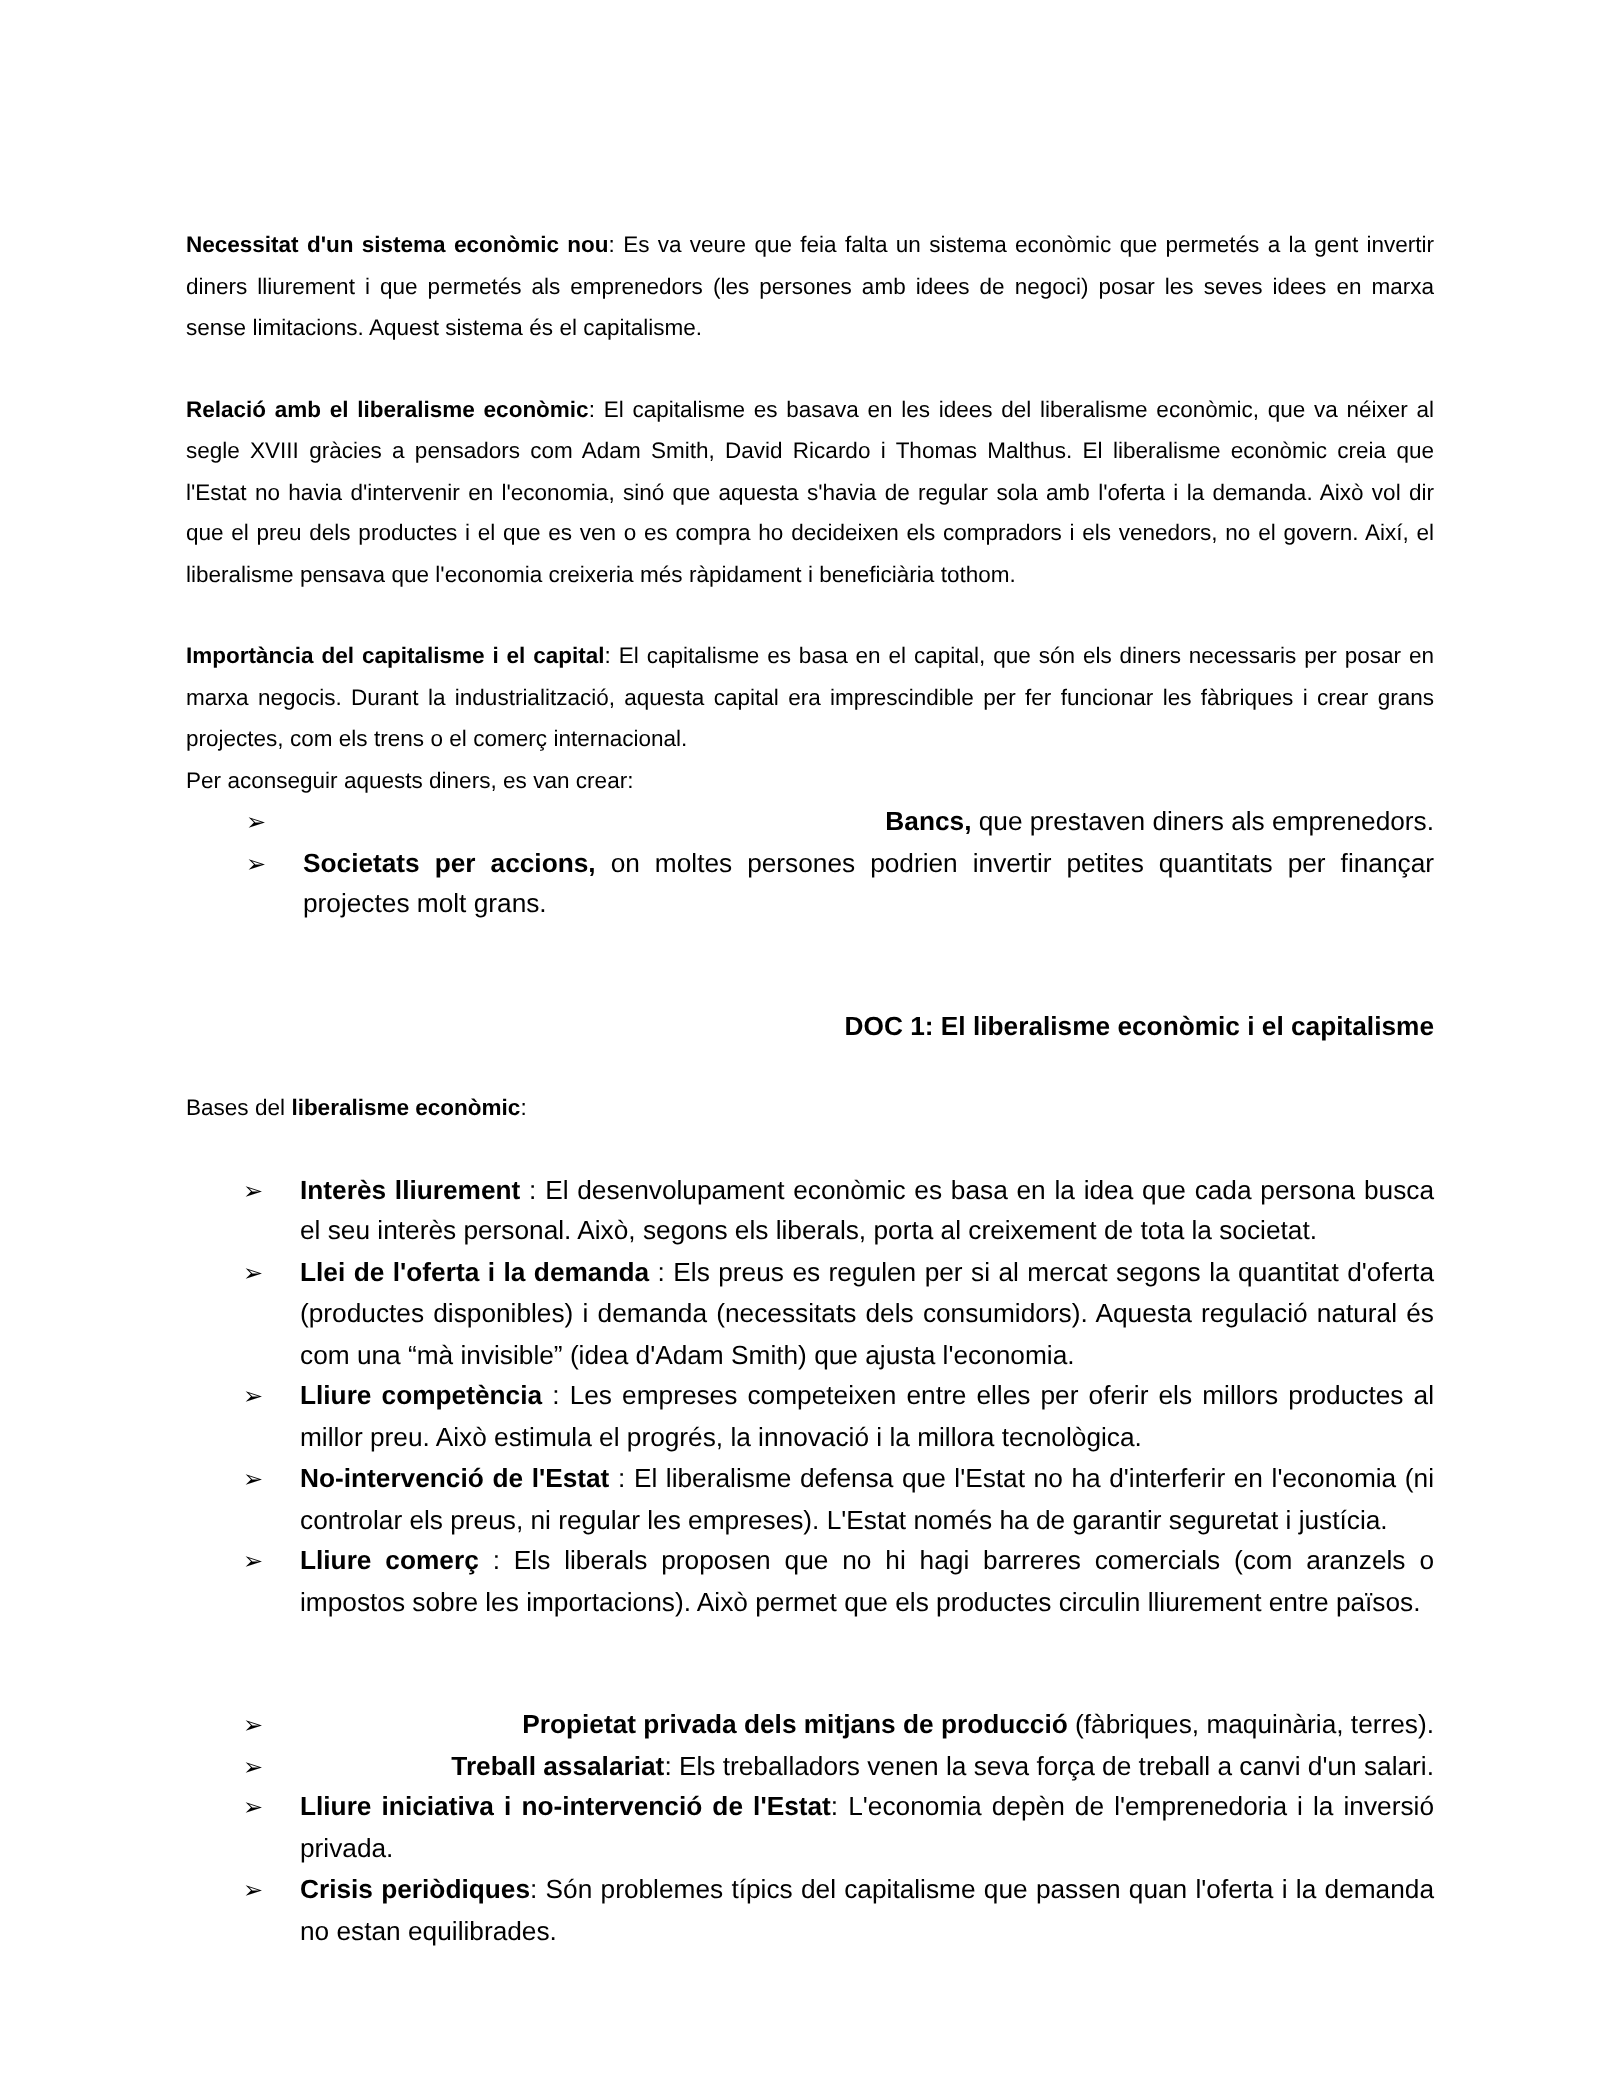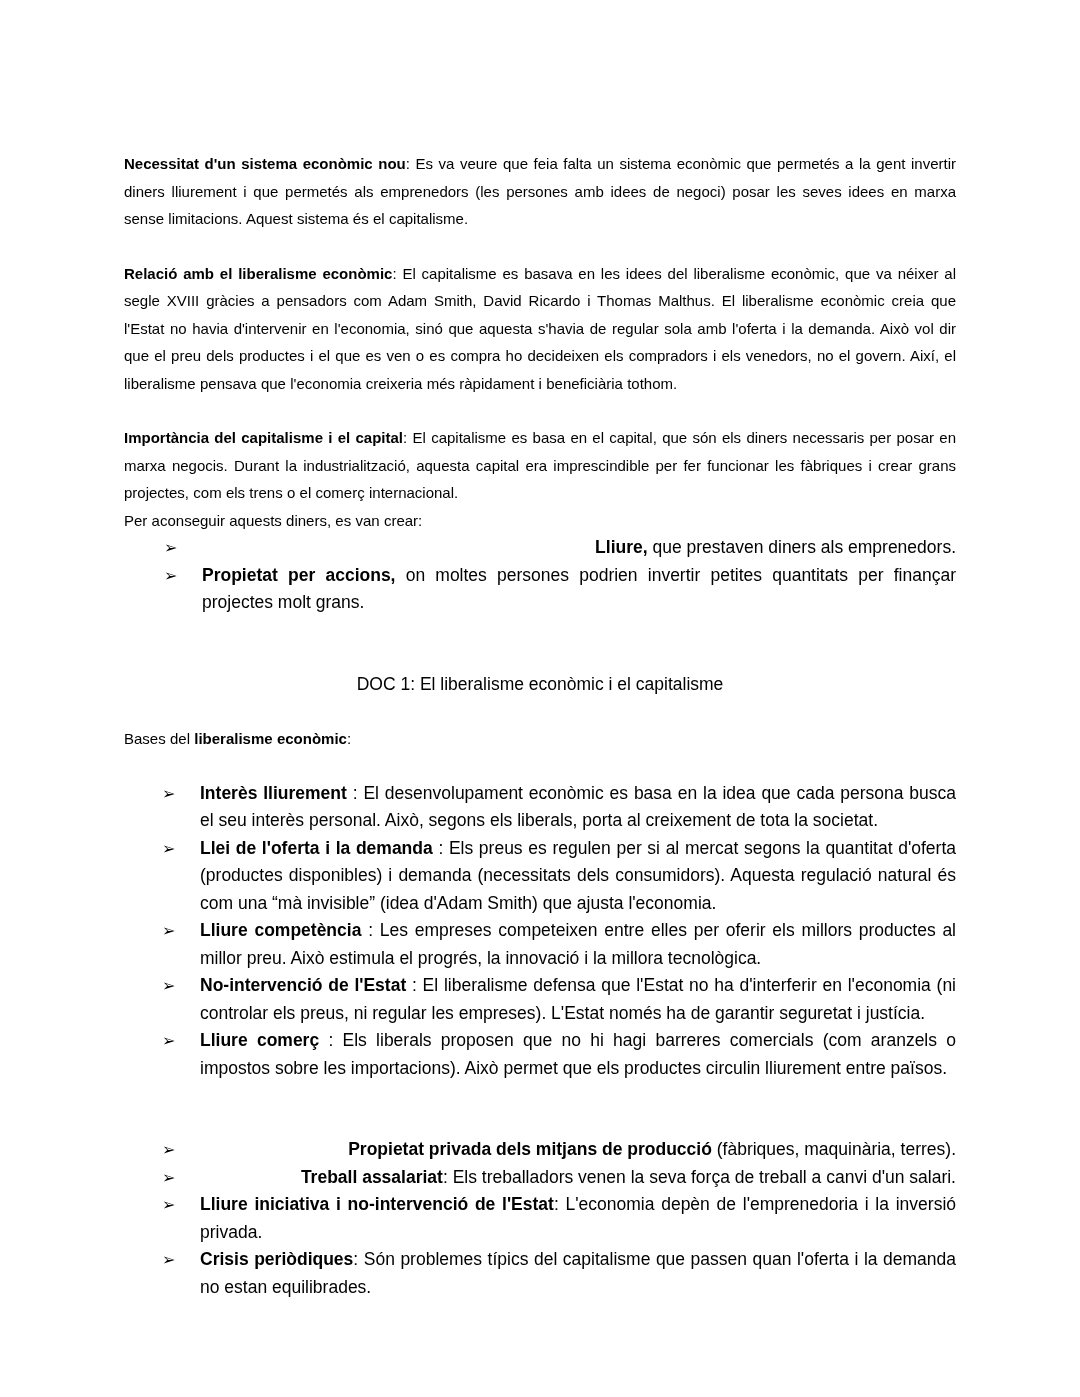--- a/index.html
+++ b/index.html
@@ -41,22 +41,22 @@
   .gap-lg { height: 27px; }
 
   b, strong, .b {
     font-weight: bold;
   }
 
   .heading {
     margin: 0;
     font-size: 17.5px;
     line-height: 27.5px;
-    font-weight: normal;
-    text-align: center;
+    font-weight: bold;
+    text-align: right;
   }
 
   
   ul.blist {
     margin: 0;
     padding: 0;
     list-style: none;
   }
   ul.blist > li {
     position: relative;
@@ -117,25 +117,25 @@
     <p class="para"><b class="b">Relació amb el liberalisme econòmic</b><span>: El capitalisme es basava en les idees del liberalisme econòmic, que va néixer al segle XVIII gràcies a pensadors com Adam Smith, David Ricardo i Thomas Malthus. El liberalisme econòmic creia que l'Estat no havia d'intervenir en l'economia, sinó que aquesta s'havia de regular sola amb l'oferta i la demanda. Això vol dir que el preu dels productes i el que es ven o es compra ho decideixen els compradors i els venedors, no el govern. Així, el liberalisme pensava que l'economia creixeria més ràpidament i beneficiària tothom.</span></p>
 
     <div class="gap-lg"></div>
 
     <p class="para"><b class="b">Importància del capitalisme i el capital</b><span>: El capitalisme es basa en el capital, que són els diners necessaris per posar en marxa negocis. Durant la industrialització, aquesta capital era imprescindible per fer funcionar les fàbriques i crear grans projectes, com els trens o el comerç internacional.</span></p>
     <p class="para noj">Per aconseguir aquests diners, es van crear:</p>
 
     <ul class="blist lvl-a">
       <li>
         <span class="marker">➢</span>
-        <span class="li-text noj"><b class="b">Lliure,</b><span> que prestaven diners als emprenedors.</span></span>
+        <span class="li-text noj"><b class="b">Bancs,</b><span> que prestaven diners als emprenedors.</span></span>
       </li>
       <li>
         <span class="marker">➢</span>
-        <span class="li-text"><b class="b">Propietat per accions,</b><span> on moltes persones podrien invertir petites quantitats per finançar projectes molt grans.</span></span>
+        <span class="li-text"><b class="b">Societats per accions,</b><span> on moltes persones podrien invertir petites quantitats per finançar projectes molt grans.</span></span>
       </li>
     </ul>
 
     <div class="gap-lg"></div>
 
 
     <div class="gap-lg"></div>
 
     <p class="heading">DOC 1: El liberalisme econòmic i el capitalisme</p>
 

